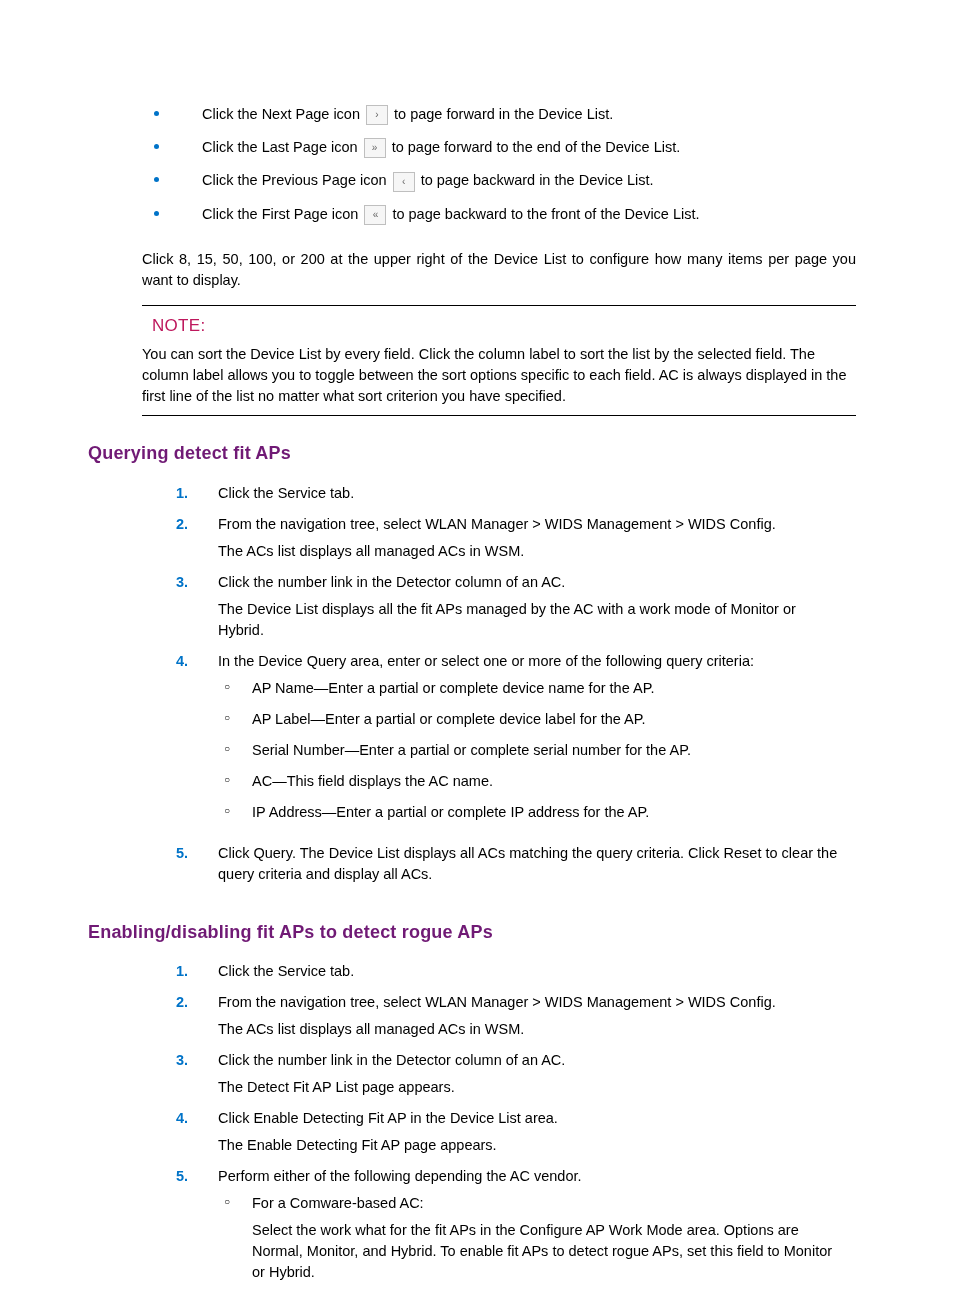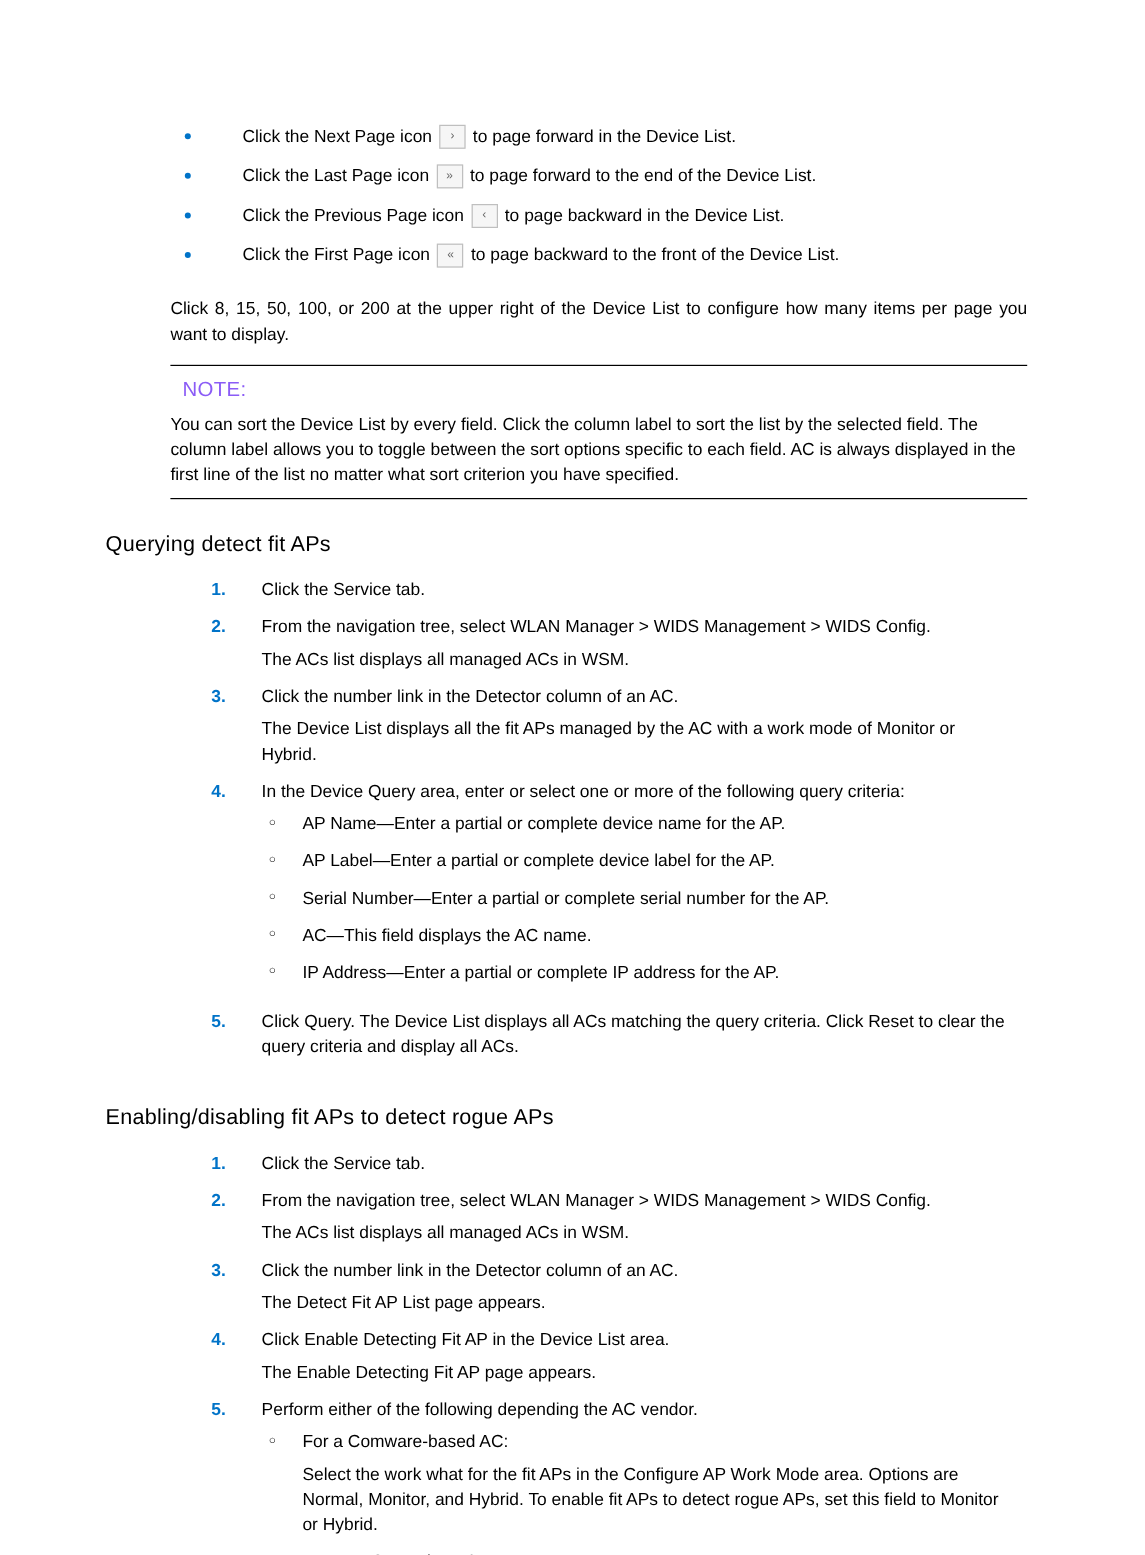--- a/index.html
+++ b/index.html
@@ -5,23 +5,23 @@
   html,body{margin:0;padding:0;background:#fff;}
   body{font-family:Arial,Helvetica,sans-serif;color:#000;font-size:14.5px;line-height:1.45;}
   .page{width:954px;min-height:1296px;margin:0 auto;position:relative;box-sizing:border-box;padding:104px 98px 60px 88px;}
   .bullets{margin:0 0 12px 0;padding:0;list-style:none;}
   .bullets>li{position:relative;padding:0 0 12px 114px;}
   .bullets>li::before{content:"";position:absolute;left:66px;top:7px;width:5px;height:5px;border-radius:50%;background:#0073c8;}
   .icon-box{display:inline-block;width:20px;height:18px;border:1px solid #bfbfbf;background:#f6f6f6;vertical-align:middle;text-align:center;line-height:17px;font-size:10px;color:#666;margin:0 2px;}
   b{font-weight:normal;}
   .para{margin:0 0 10px 54px;text-align:justify;}
   .note-rule{border:none;border-top:1px solid #000;margin:14px 0 8px 54px;}
-  .note-label{color:#8b5cf6;font-family:'Arial Narrow',Arial,sans-serif;font-size:17px;letter-spacing:0.3px;margin:0 0 6px 64px;}
+  .note-label{color:#be185d;font-family:'Arial Narrow',Arial,sans-serif;font-size:17px;letter-spacing:0.3px;margin:0 0 6px 64px;}
   .note-body{margin:0 0 0 54px;padding-bottom:8px;border-bottom:1px solid #000;}
-  .h2{color:#000000;font-family:'Arial Narrow',Arial,sans-serif;font-weight:normal;font-size:18px;letter-spacing:0.2px;margin:24px 0 12px 0;}
+  .h2{color:#701a75;font-family:'Arial Narrow',Arial,sans-serif;font-weight:bold;font-size:18px;letter-spacing:0.2px;margin:24px 0 12px 0;}
   ol.steps{margin:16px;padding:0;list-style:none;counter-reset:step;}
   ol.steps>li{position:relative;padding:0 0 10px 114px;counter-increment:step;}
   ol.steps>li::before{content:counter(step)".";position:absolute;left:72px;top:0;color:#0073c8;font-weight:bold;}
   .sub{margin:6px 0 0 0;}
   ul.circ{margin:6px 0 0 0;padding:0;list-style:none;}
   ul.circ>li{position:relative;padding:0 0 10px 34px;}
   ul.circ>li::before{content:"○";position:absolute;left:6px;top:2px;font-size:10px;color:#000;}
 </style>
 </head>
 <body>

